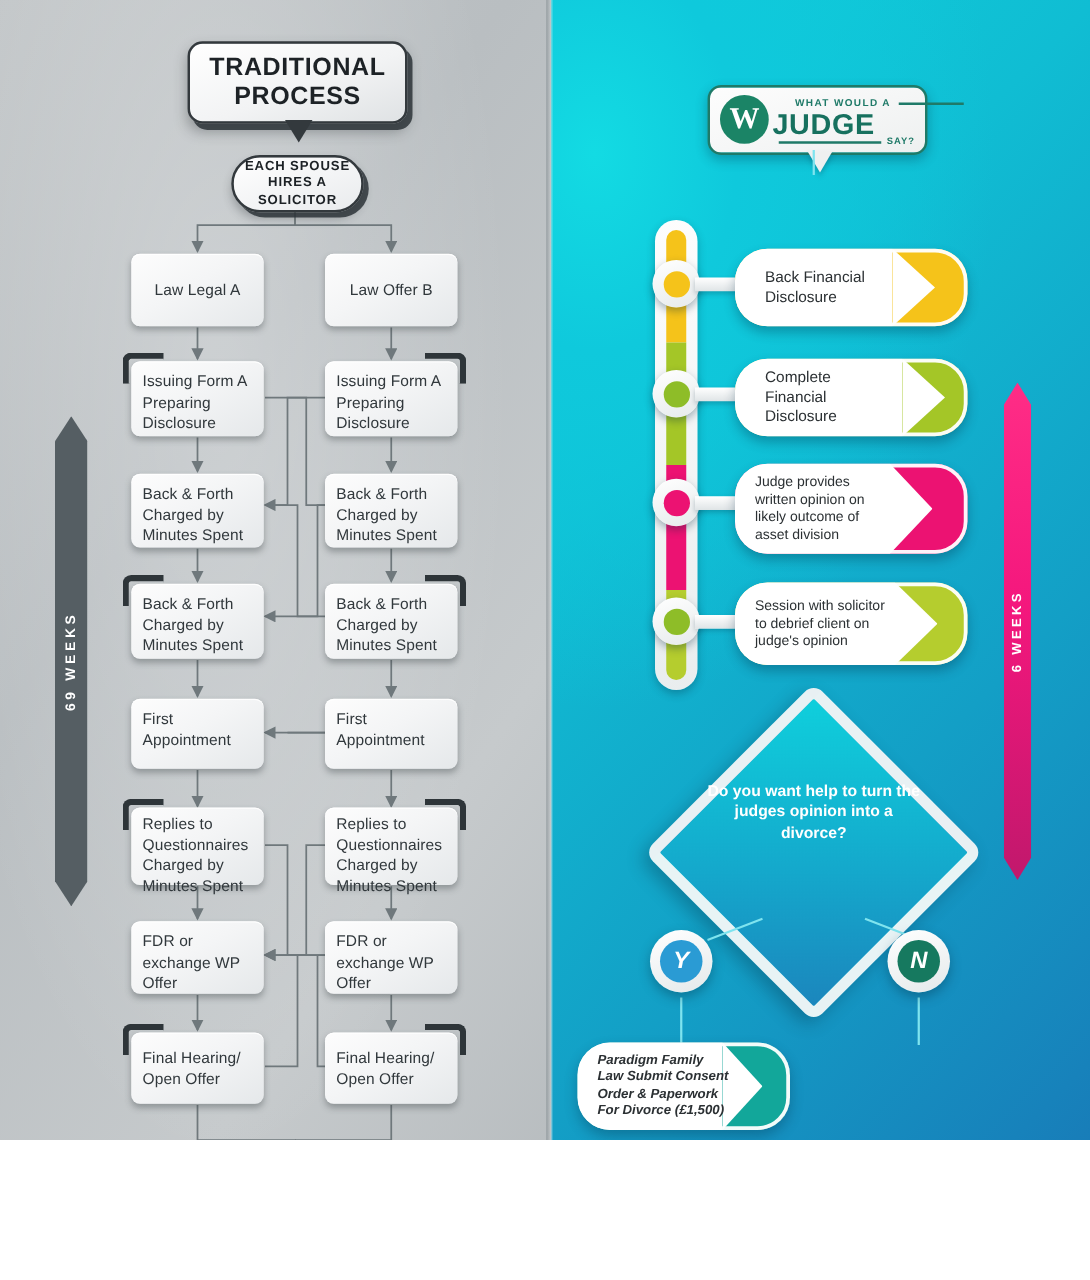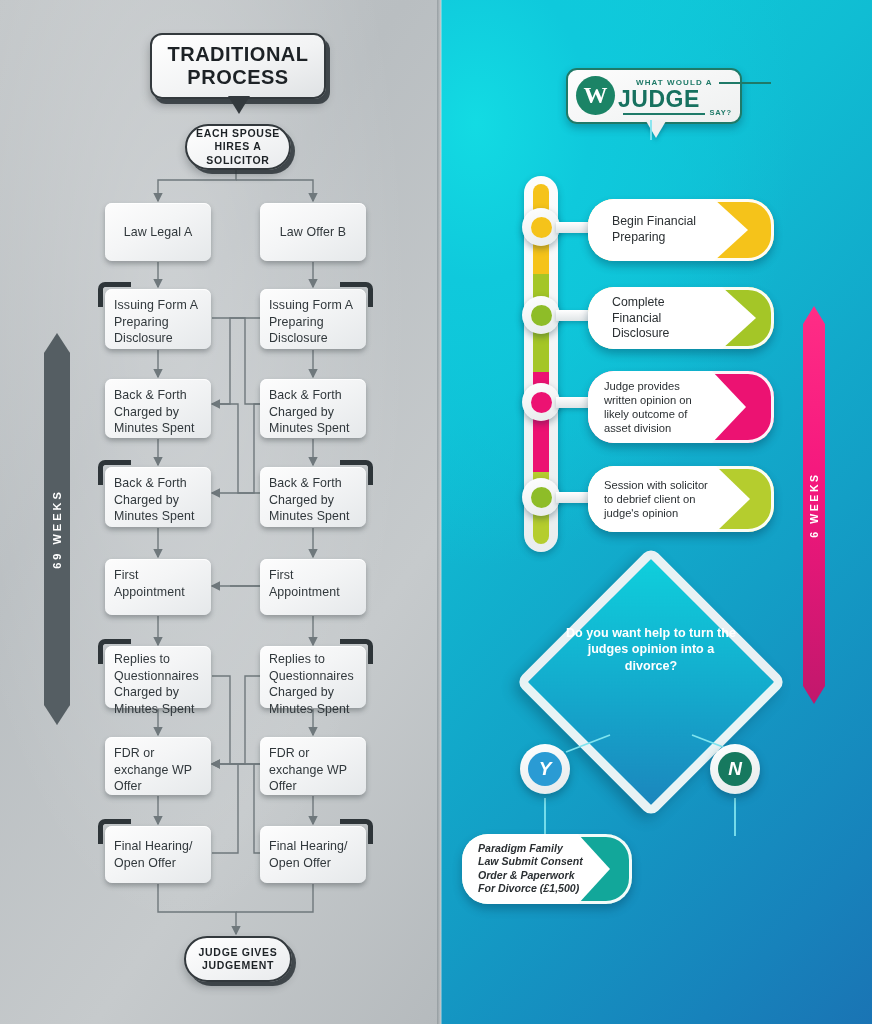--- a/index.html
+++ b/index.html
@@ -1,17 +1,17 @@
 <!DOCTYPE html>
 <html><head>
 <meta charset="utf-8">
 <style>
   html,body{margin:0;padding:0;background:#fff;}
   body{font-family:"Liberation Sans",sans-serif;}
-  #page{position:relative;width:872px;height:1024px;overflow:hidden;}
+  #page{position:relative;width:872px;height:912px;overflow:hidden;}
 
   
   #left{position:absolute;left:0;top:0;width:441px;height:1024px;
         background:linear-gradient(125deg,#c3c7c9 0%,#b9bec1 35%,#c6cacc 70%,#b5babd 100%);}
   #left:before{content:"";position:absolute;inset:0;
         background:radial-gradient(ellipse at 40% 30%,rgba(255,255,255,.28),rgba(255,255,255,0) 62%);}
 
   #right{position:absolute;left:441px;top:0;width:431px;height:1024px;
         background:
           radial-gradient(ellipse 120% 70% at 8% 12%, #13dbe3 0%, #0fc9dc 22%, rgba(15,190,215,0) 62%),
@@ -272,21 +272,21 @@
 
   <div class="rstub" style="left:556px;top:222px;width:44px;"></div>
   <div class="rstub" style="left:556px;top:310px;width:44px;"></div>
   <div class="rstub" style="left:556px;top:397px;width:44px;"></div>
   <div class="rstub" style="left:556px;top:492px;width:44px;"></div>
 
   <div class="step" style="left:588px;top:199px;width:186px;height:62px;">
     <div class="bg" style="background:#f5c31a"></div>
     <div class="wht" style="width:126px"></div>
     <div class="chev" style="left:126px"></div>
-    <p>Begin Financial Preparing</p>
+    <p>Back Financial Disclosure</p>
     <div class="ring"></div>
   </div>
 
   <div class="step" style="left:588px;top:287px;width:186px;height:62px;">
     <div class="bg" style="background:#a4c627"></div>
     <div class="wht" style="width:134px"></div>
     <div class="chev" style="left:134px"></div>
     <p style="right:58px">Complete Financial Disclosure</p>
     <div class="ring"></div>
   </div>

